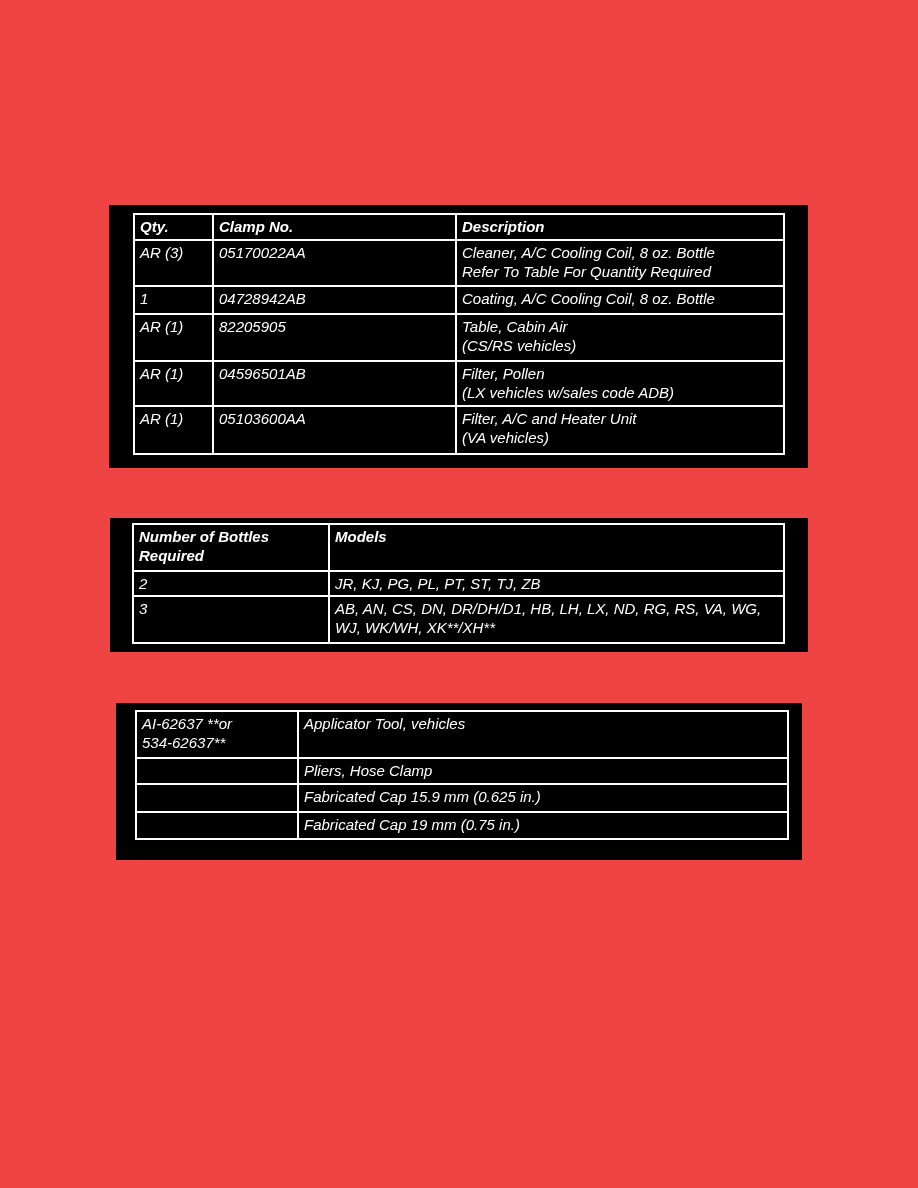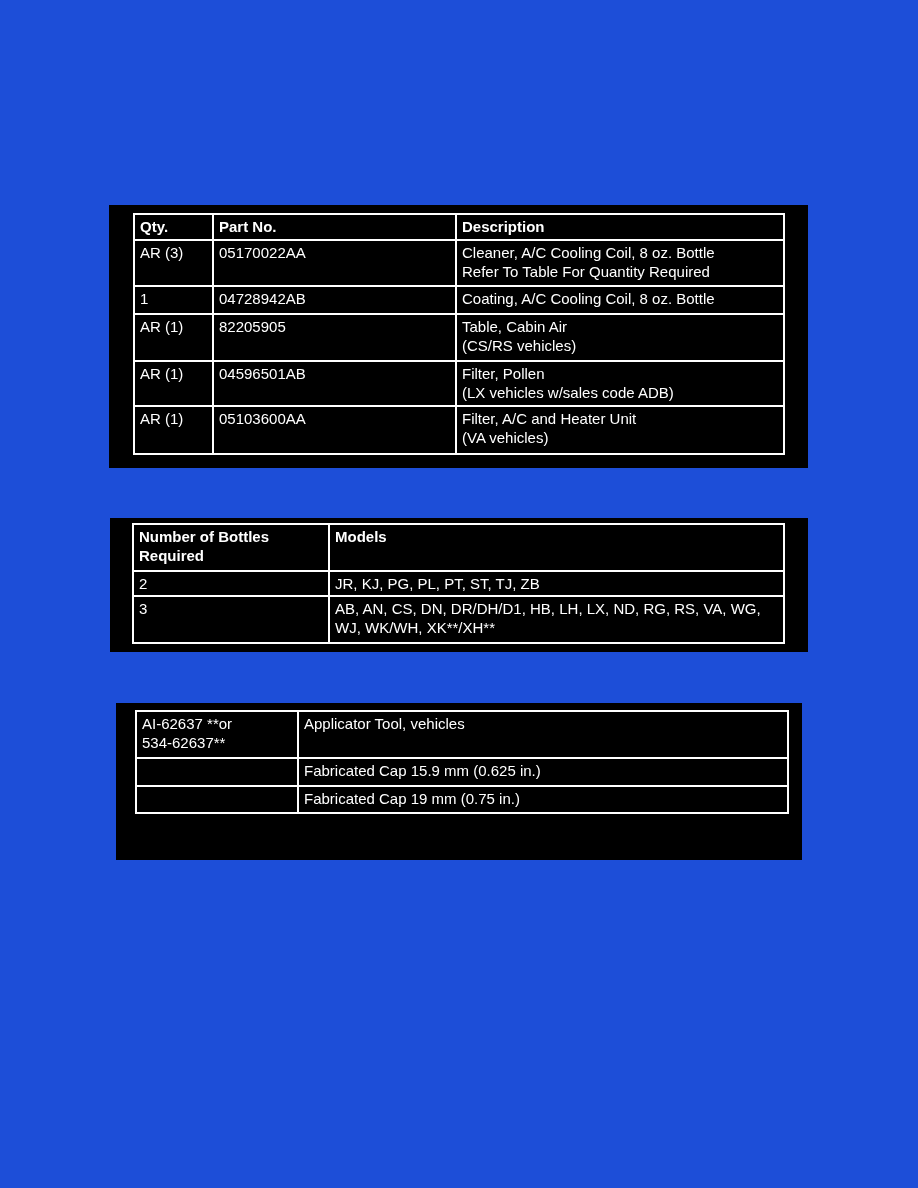--- a/index.html
+++ b/index.html
@@ -2,21 +2,21 @@
 <html><head>
 <meta charset="utf-8">
 <style>
   html, body { margin: 0; padding: 0; }
   body {
     width: 918px; height: 1188px;
     background: #ffffff;
     font-family: "Liberation Sans", "DejaVu Sans", sans-serif;
     position: relative;
   }
-  .page { position: relative; width: 918px; height: 1188px; background: #1d4ed8; }
+  .page { position: relative; width: 918px; height: 1188px; background: #ef4444; font-style: italic; }
 
   .table-block {
     position: absolute;
     background: #000000;
     box-sizing: border-box;
   }
   #block-parts  { left: 109px; top: 205px; width: 699px; height: 263px; padding: 8px 0 0 24px; }
   #block-bottles{ left: 110px; top: 518px; width: 698px; height: 134px; padding: 5px 0 0 22px; }
   #block-tools  { left: 116px; top: 703px; width: 686px; height: 157px; padding: 7px 8px 0 19px; }
 
@@ -54,21 +54,21 @@
   <div class="table-block" id="block-parts">
     <table class="doc-table" id="parts-table">
       <colgroup>
           <col style="width:79px">
           <col style="width:243px">
           <col style="width:328px">
         </colgroup>
       <tbody>
           <tr class="h26">
         <th>Qty.</th>
-        <th>Part No.</th>
+        <th>Clamp No.</th>
         <th>Description</th>
       </tr>
       <tr class="h46">
         <td>AR (3)</td>
         <td>05170022AA</td>
         <td>Cleaner, A/C Cooling Coil, 8 oz. Bottle
 Refer To Table For Quantity Required</td>
       </tr>
       <tr class="h28">
         <td>1</td>
@@ -125,20 +125,24 @@
       <colgroup>
           <col style="width:162px">
           <col style="width:490px">
         </colgroup>
       <tbody>
           <tr class="h47">
         <td>AI-62637 **or
 534-62637**</td>
         <td>Applicator Tool, vehicles</td>
       </tr>
+      <tr class="h26">
+        <td></td>
+        <td>Pliers, Hose Clamp</td>
+      </tr>
       <tr class="h28">
         <td></td>
         <td>Fabricated Cap 15.9 mm (0.625 in.)</td>
       </tr>
       <tr class="h27">
         <td></td>
         <td>Fabricated Cap 19 mm (0.75 in.)</td>
       </tr>
     </tbody>
       </table>

